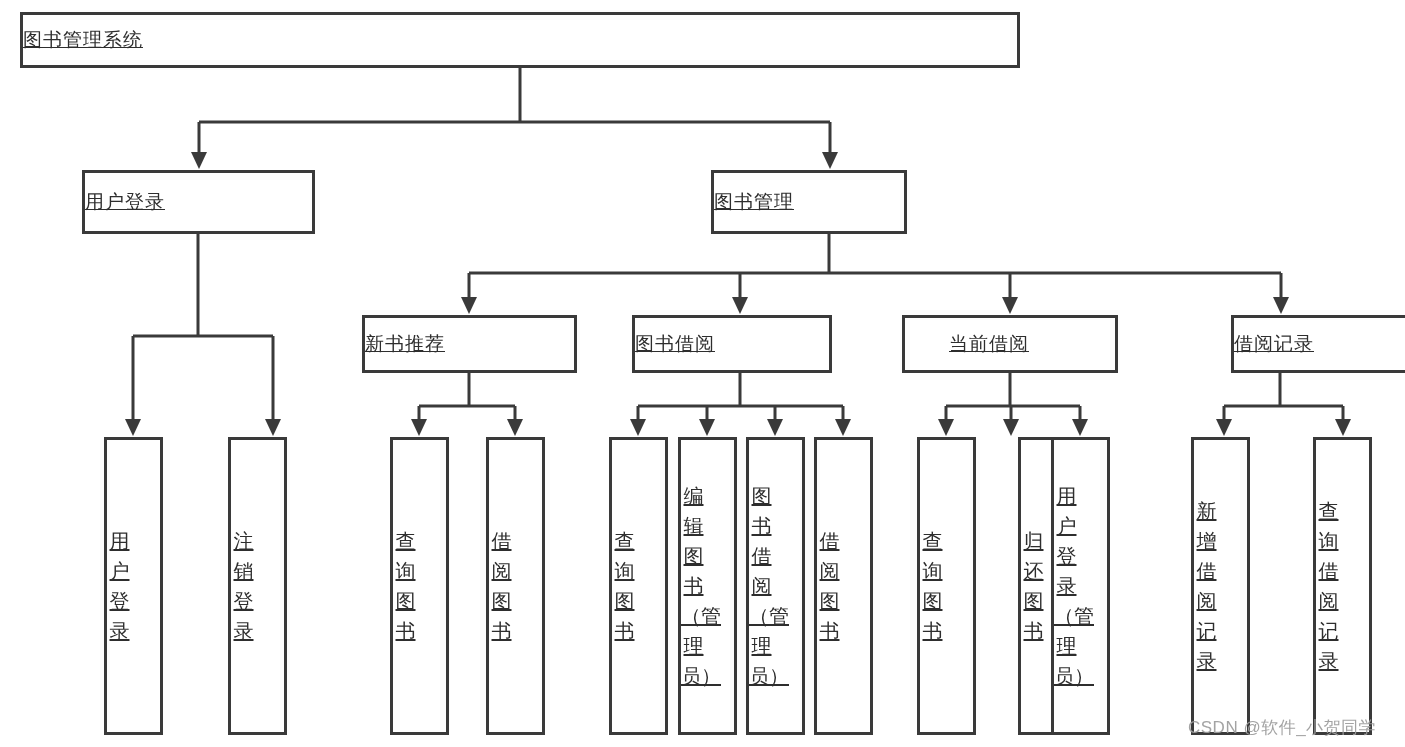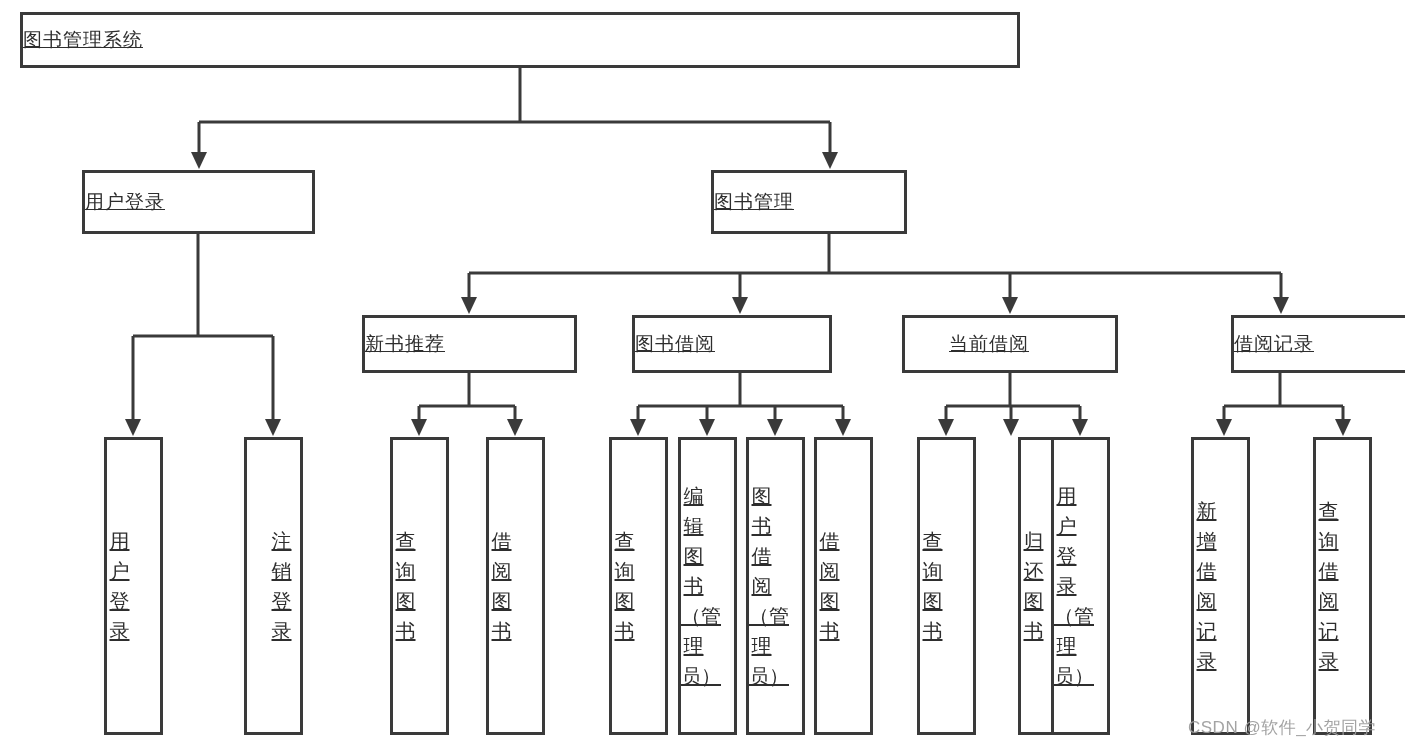--- a/index.html
+++ b/index.html
@@ -46,21 +46,21 @@
   
   .n-l1a   { left: 82px;  top: 170px; width: 233px;  height: 64px; }
   .n-l1b   { left: 711px; top: 170px; width: 196px;  height: 64px; }
   
   .n-l2a   { left: 362px;  top: 315px; width: 215px; height: 58px; }
   .n-l2b   { left: 632px;  top: 315px; width: 200px; height: 58px; }
   .n-l2c   { left: 902px;  top: 315px; width: 216px; height: 58px; padding-left: 44px; }
   .n-l2d   { left: 1231px; top: 315px; width: 215px; height: 58px; }
   
   .leaf    { top: 437px; width: 59px; height: 298px; }
-  .n-f01 { left: 104px; }  .n-f02 { left: 244px; padding-left: 22px; }
+  .n-f01 { left: 104px; }  .n-f02 { left: 228px; }
   .n-f03 { left: 390px; }  .n-f04 { left: 486px; }
   .n-f05 { left: 609px; }  .n-f06 { left: 678px; }
   .n-f07 { left: 746px; }  .n-f08 { left: 814px; }
   .n-f09 { left: 917px; }  .n-f10 { left: 1018px; }
   .n-f11 { left: 1051px; } .n-f12 { left: 1168px; margin-left: 23px; }
   .n-f13 { left: 1313px; }
   .watermark {
     position: absolute;
     left: 1188px;
     top: 716px;

